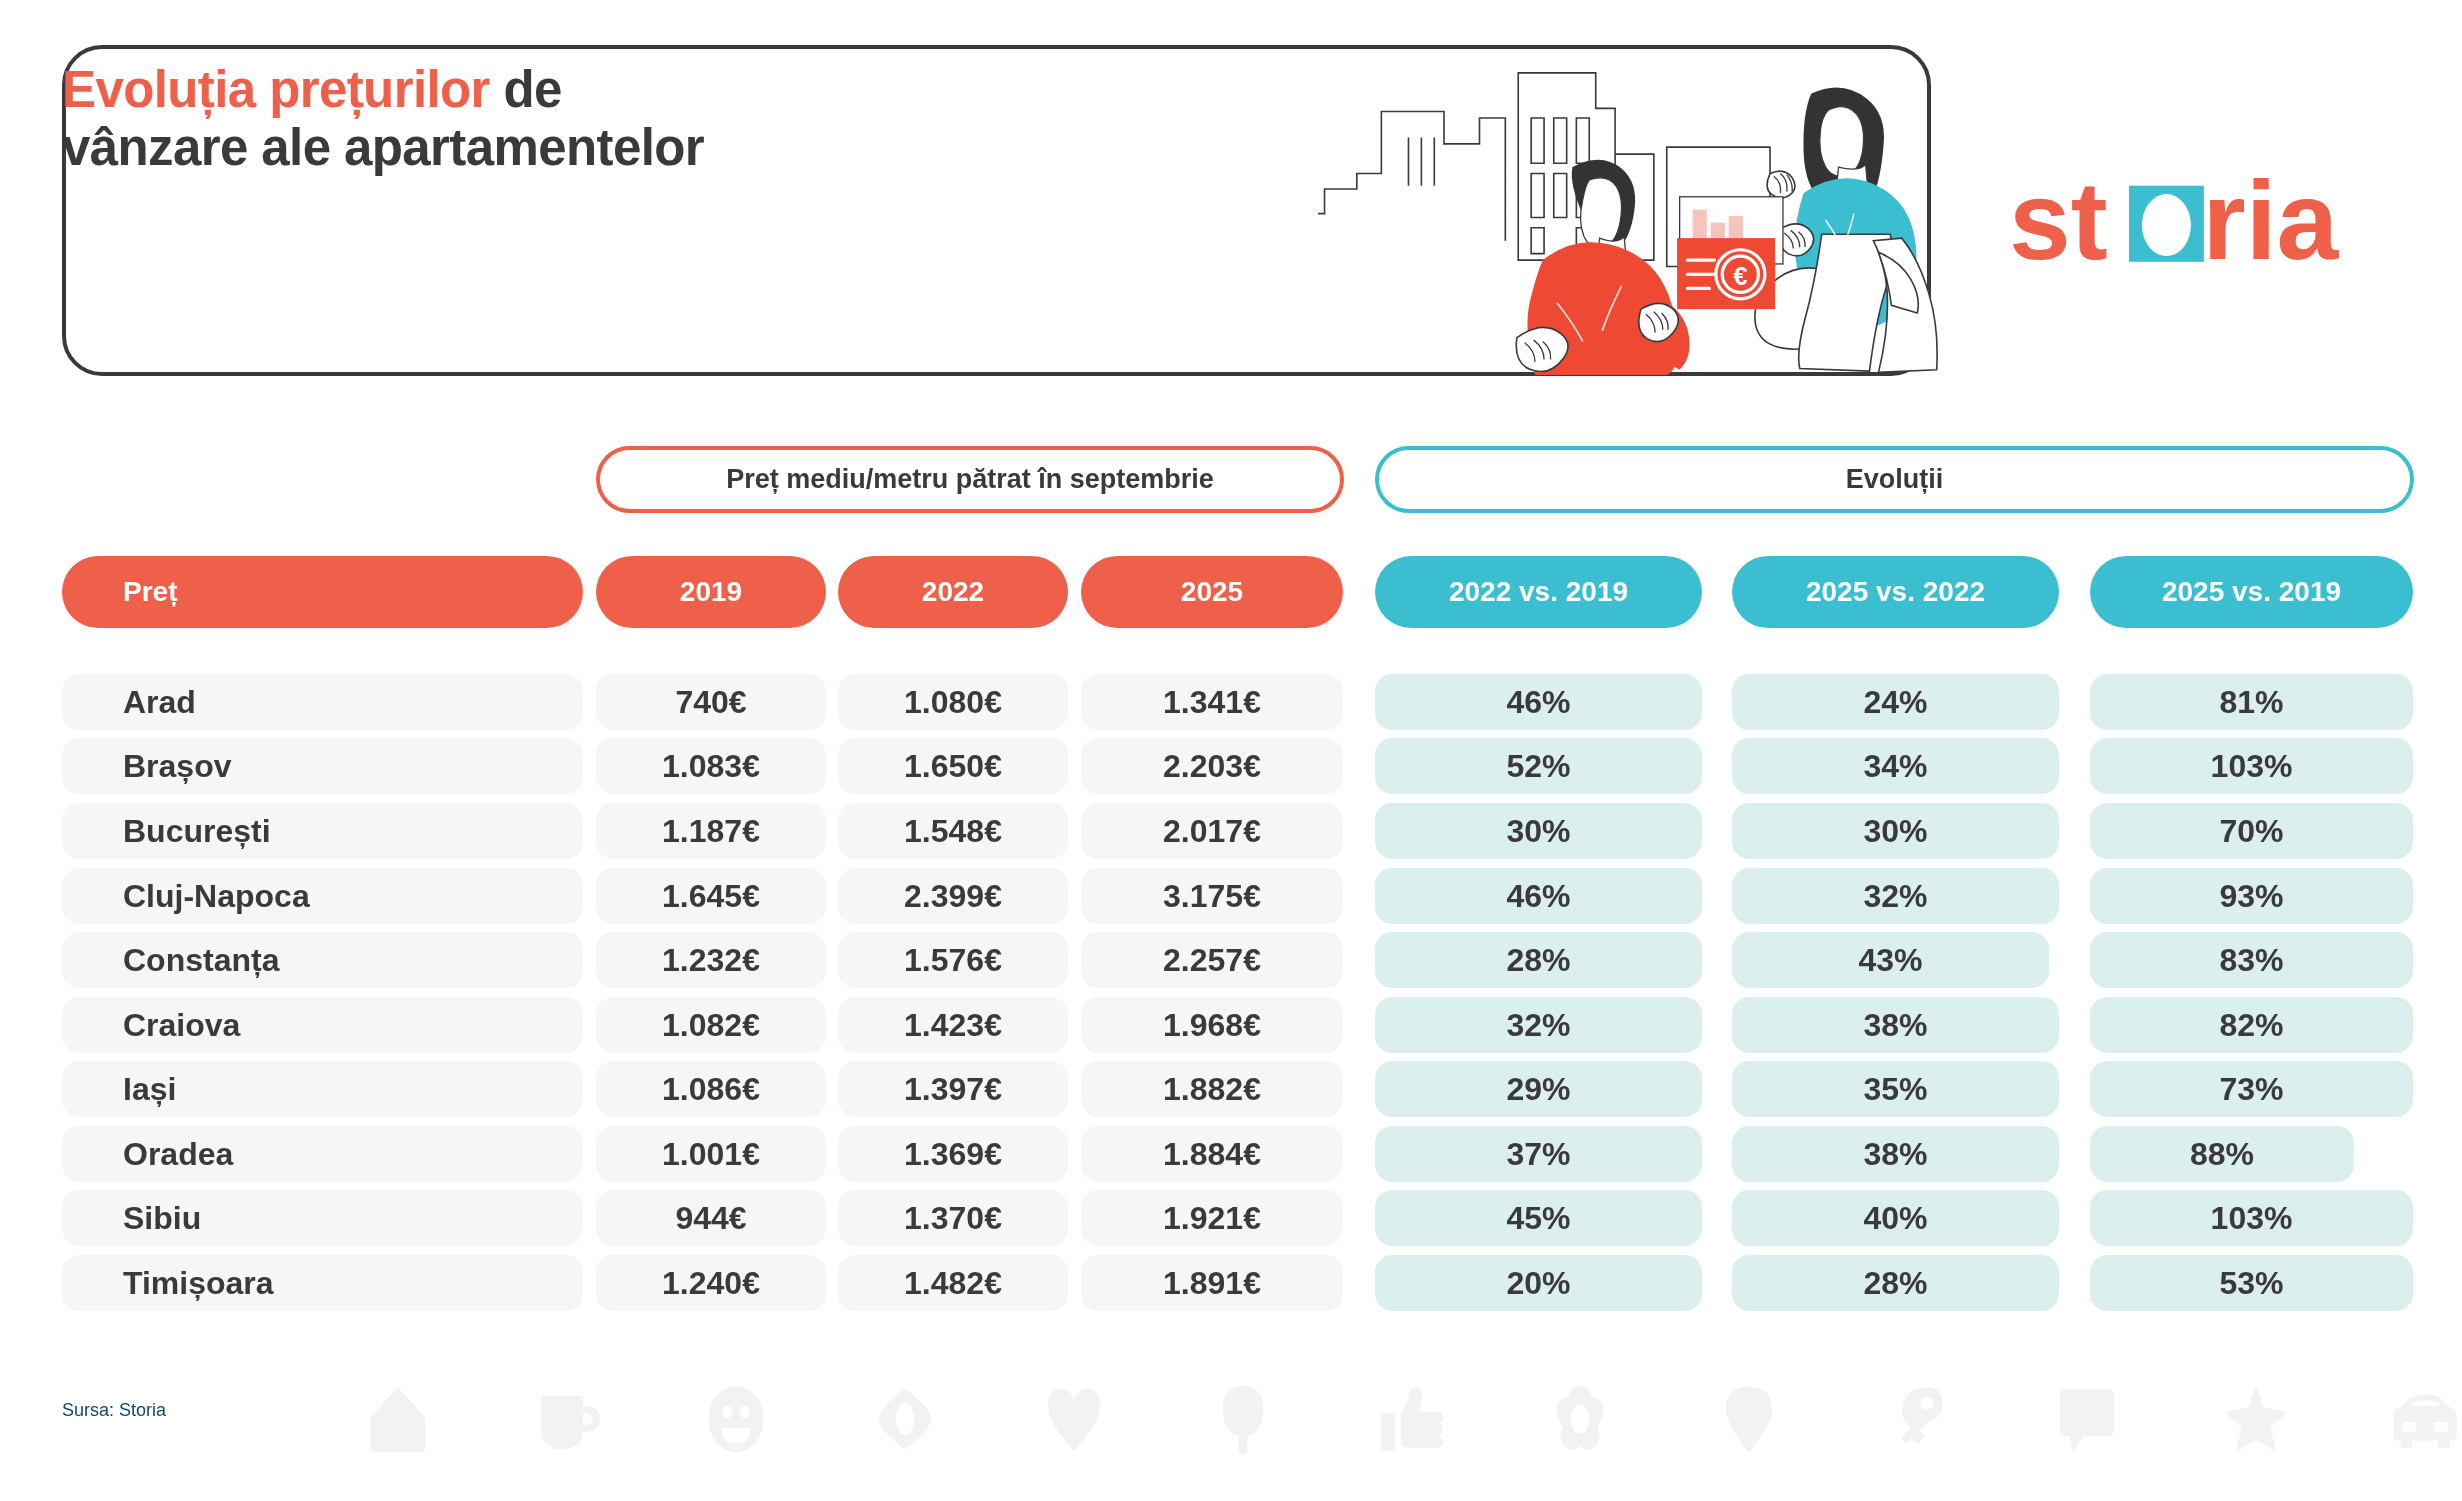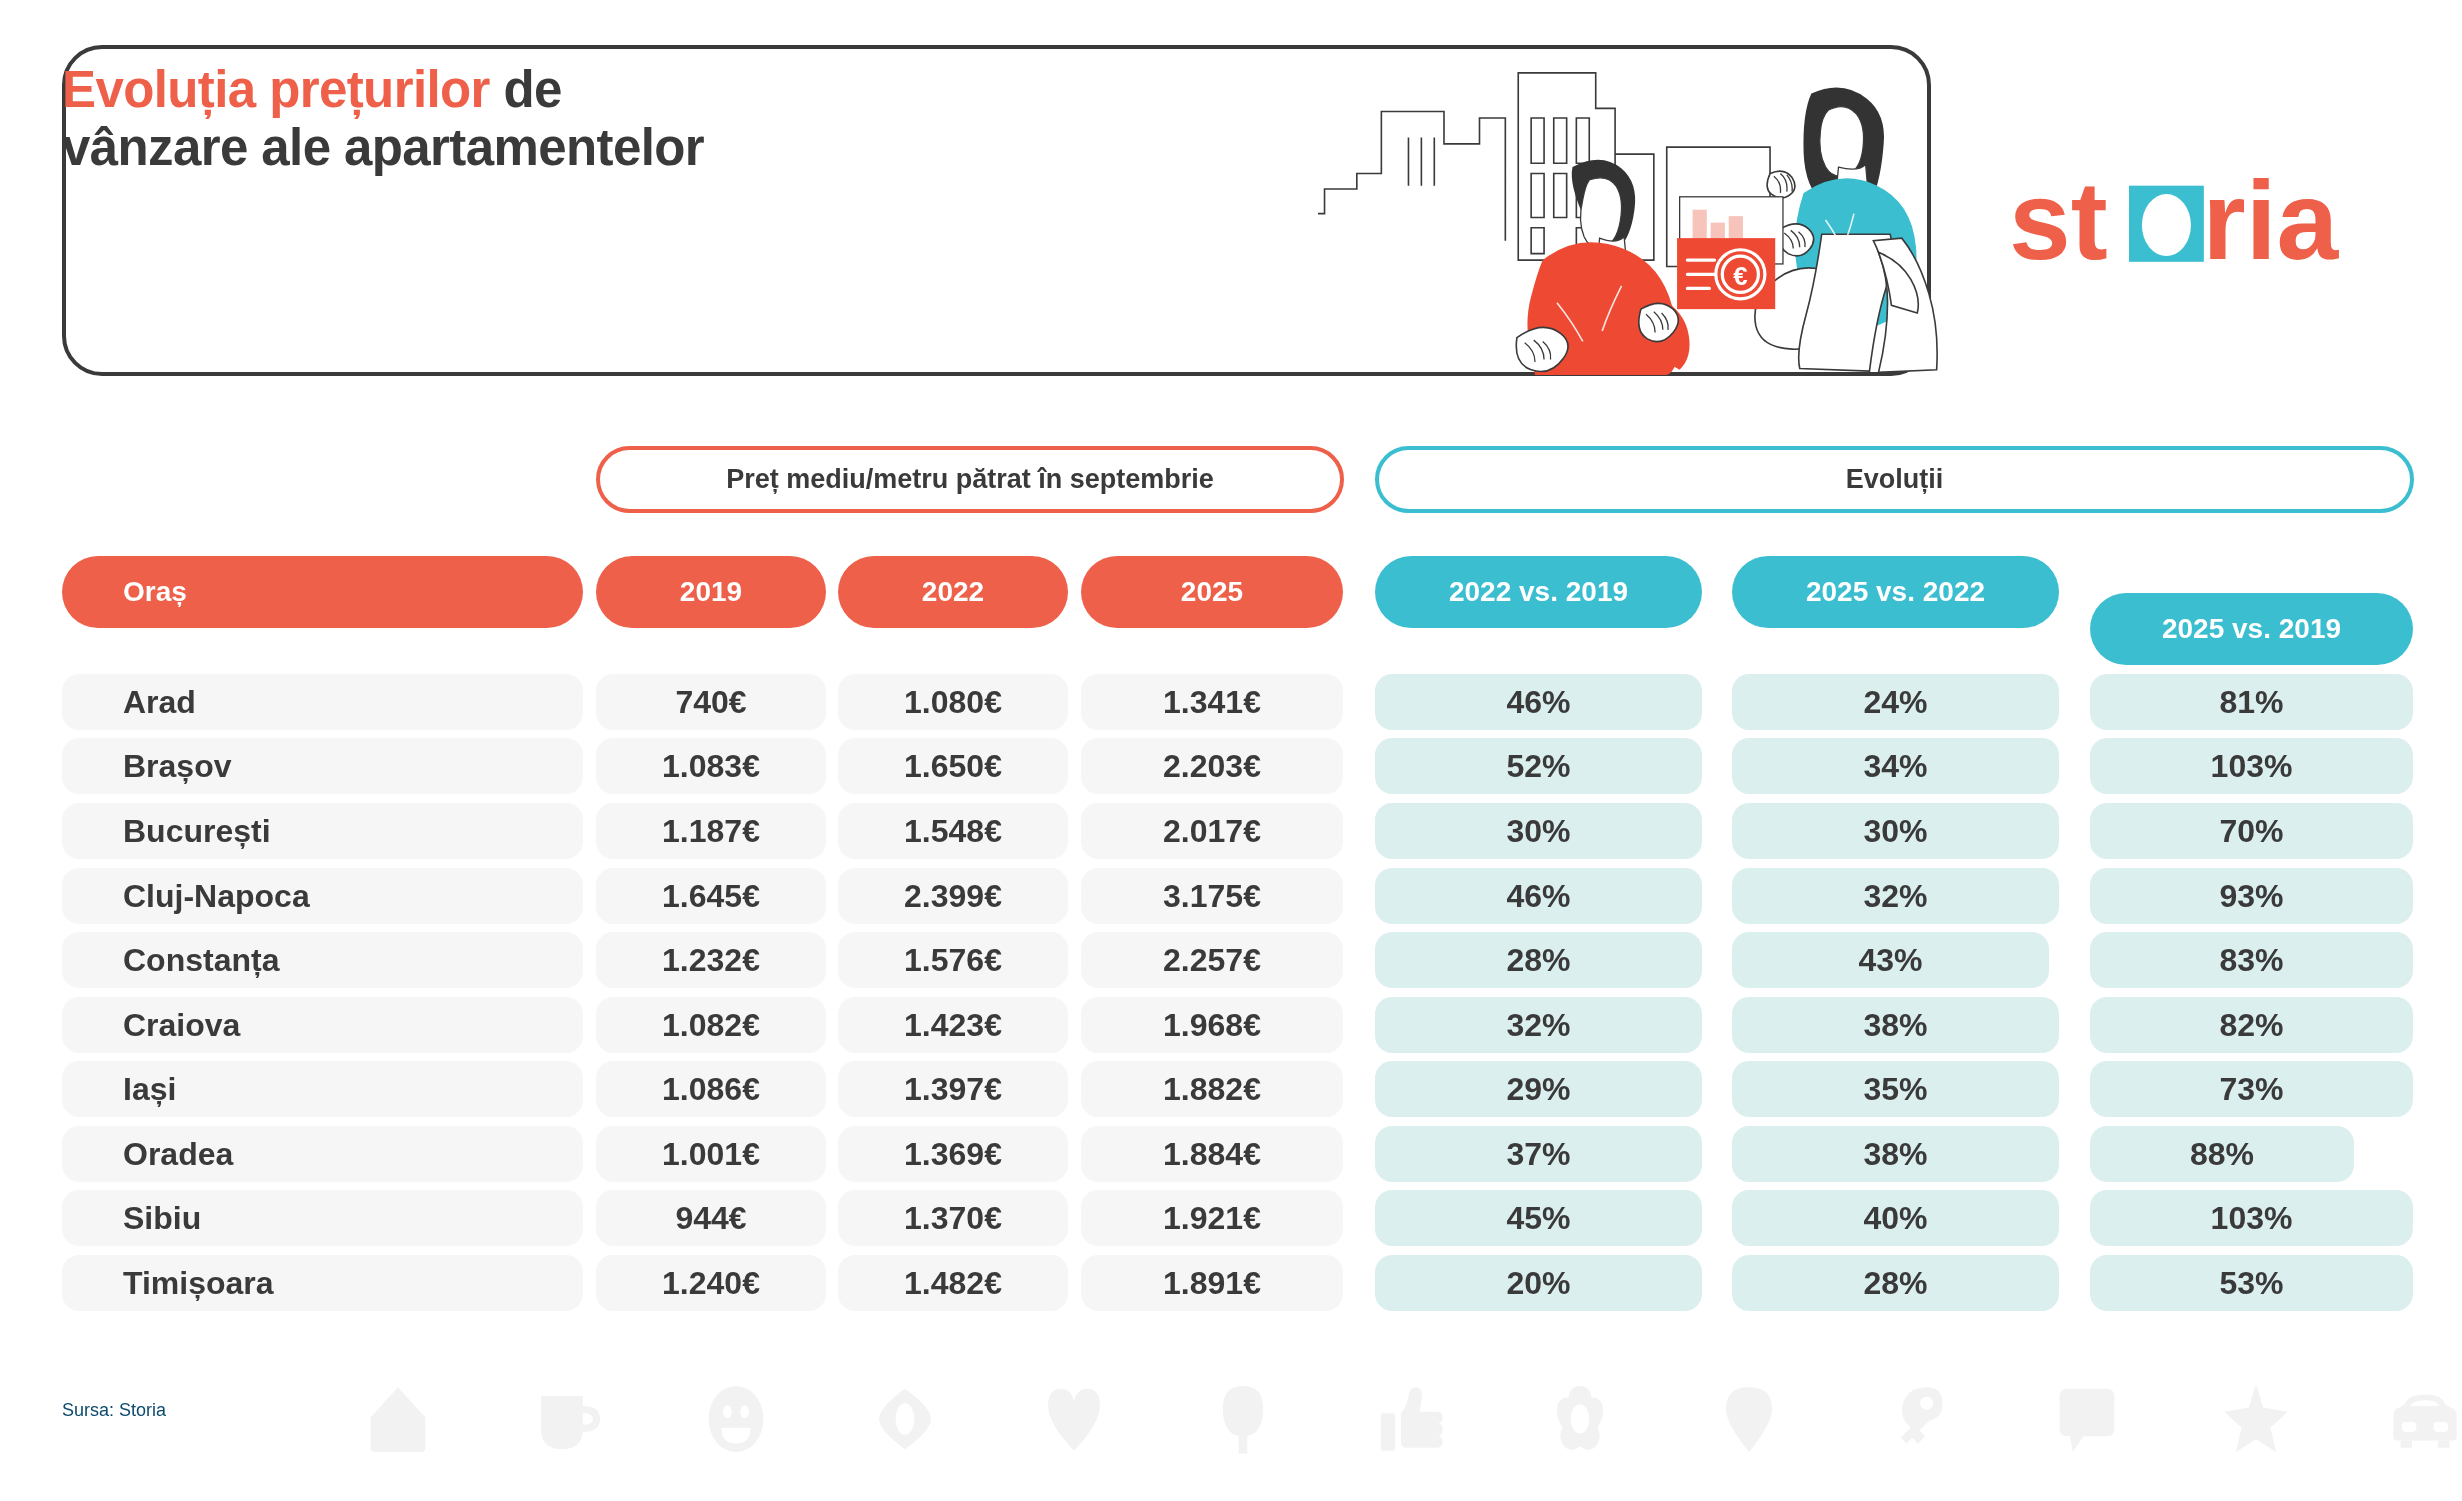--- a/index.html
+++ b/index.html
@@ -242,38 +242,38 @@
   </div>
 
   <div class="sec-pill sec-price">
     <span>Preț mediu/metru pătrat în septembrie</span>
   </div>
   <div class="sec-pill sec-evo">
     <span>Evoluții</span>
   </div>
 
   <div class="col-head coral left" style="left:62px;  width:521px;">
-      <span>Oraș</span>
+      <span>Preț</span>
     </div>
   <div class="col-head coral center" style="left:596px; width:230px;">
       <span>2019</span>
     </div>
   <div class="col-head coral center" style="left:838px;width:230px;">
       <span>2022</span>
     </div>
   <div class="col-head coral center" style="left:1081px;width:262px;">
       <span>2025</span>
     </div>
   <div class="col-head teal center" style="left:1375px;width:327px;">
       <span>2022 vs. 2019</span>
     </div>
   <div class="col-head teal center" style="left:1732px;width:327px;">
       <span>2025 vs. 2022</span>
     </div>
-  <div class="col-head teal center" style="left:2090px;width:323px;margin-top:37px;">
+  <div class="col-head teal center" style="left:2090px;width:323px;">
       <span>2025 vs. 2019</span>
     </div>
 
   <div id="rows-container">
       <div class="row" style="top: 674px;">
         <div class="cell gray left" style="left: 62px; width: 521px;">Arad</div>
         <div class="cell gray center" style="left: 596px; width: 230px;">740€</div>
         <div class="cell gray center" style="left: 838px; width: 230px;">1.080€</div>
         <div class="cell gray center" style="left: 1081px; width: 262px;">1.341€</div>
         <div class="cell mint center" style="left: 1375px; width: 327px;">46%</div>

